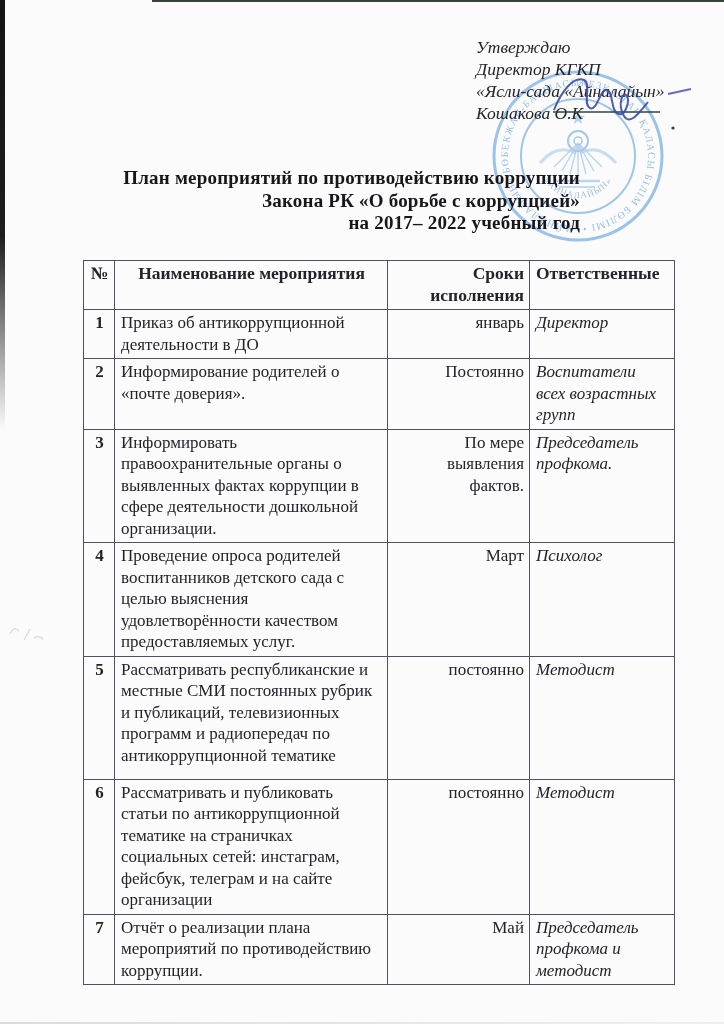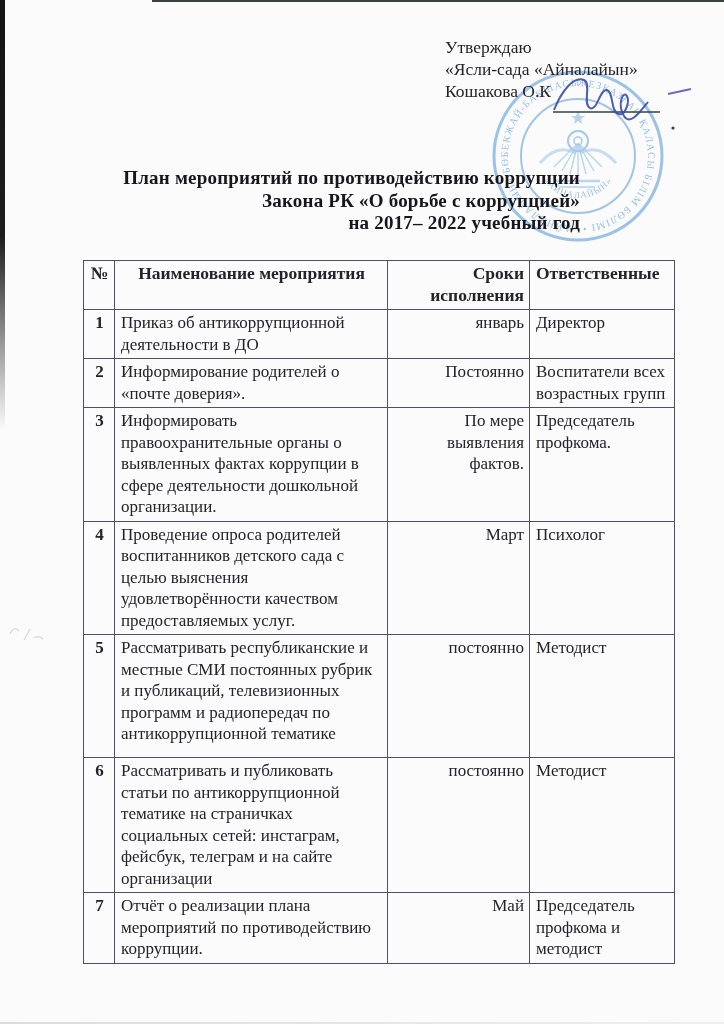--- a/index.html
+++ b/index.html
@@ -21,22 +21,22 @@
   .edge-top {
     position:absolute; left:152px; top:0; right:0; height:2px;
     background:#39443a;
   }
   .edge-bottom {
     position:absolute; left:0; bottom:0; right:0; height:2px;
     background:linear-gradient(90deg,#dcdcdc, #efefef);
   }
   
   .approval {
-    position:absolute; left:445px; top:36px; z-index:3;
-    font-size:17.5px; line-height:22px; white-space:nowrap;
+    position:absolute; left:476px; top:36px; z-index:3;
+    font-size:17.5px; line-height:22px; white-space:nowrap;font-style:italic;
   }
   
   .signature-svg { position:absolute; left:540px; top:66px; z-index:4; }
   
   .stamp-svg { position:absolute; left:489px; top:67px; z-index:2; opacity:.92; }
   
   .doc-title {
     position:absolute; left:0; top:167px; width:580px; z-index:3;
     text-align:right; font-weight:bold; font-size:19px; line-height:22.5px;
     color:#16161b; letter-spacing:.2px;
@@ -52,21 +52,21 @@
     padding:2px 5px 3px 6px;
   }
   .plan-table thead tr { height:40px; }
   .plan-table th { font-weight:bold; font-size:17.5px; }
   .th-num, .td-num { text-align:center; }
   .th-name { text-align:center;border-radius:22px; }
   .th-term, .td-term { text-align:right; }
   .th-resp { text-align:left; padding-left:7px;font-family:Liberation Serif, serif; }
   .td-num { font-weight:bold; }
   .td-name { padding-left:8px; padding-right:10px; }
-  .td-resp { padding-left:7px; }
+  .td-resp { padding-left:7px;font-style:italic; }
   .col-num  { width:31px; }
   .col-name { width:273px; }
   .col-term { width:142px; }
   .col-resp { width:145px; }
   tbody tr:nth-child(1){ height:42px; }
   tbody tr:nth-child(2){ height:41px; }
   tbody tr:nth-child(3){ height:101px; }
   tbody tr:nth-child(4){ height:95px; }
   tbody tr:nth-child(5){ height:123px; }
   tbody tr:nth-child(6){ height:103px; }
@@ -106,20 +106,21 @@
         <path d="M51 96 Q68 76 87 86" stroke-width="3" opacity=".6"></path>
         <path d="M127 96 Q110 76 91 86" stroke-width="3" opacity=".6"></path>
         <path d="M67 114 H111" stroke-width="2.5" opacity=".75"></path>
         <path d="M72 120 H106" stroke-width="2" opacity=".65"></path>
       </g>
     </g>
   </svg>
 
   <div class="approval">
     <div>Утверждаю</div>
+    <div>Директор КГКП</div>
     <div>«Ясли-сада «Айналайын»</div>
     <div>Кошакова О.К</div>
   </div>
 
   <svg class="signature-svg" width="170" height="70" viewBox="0 0 170 70">
     <path d="M13 46 L120 46" stroke="#30443a" stroke-width="1.5" fill="none"></path>
     <path d="M14 44 C 22 24, 34 10, 44 14 C 52 18, 42 38, 50 42
              C 57 46, 60 22, 67 24 C 74 26, 70 46, 79 48
              C 85 50, 90 36, 87 30 C 83 24, 77 38, 84 50
              C 90 60, 100 46, 108 36" stroke="#3a4da6" stroke-width="2" fill="none" opacity=".9"></path>

